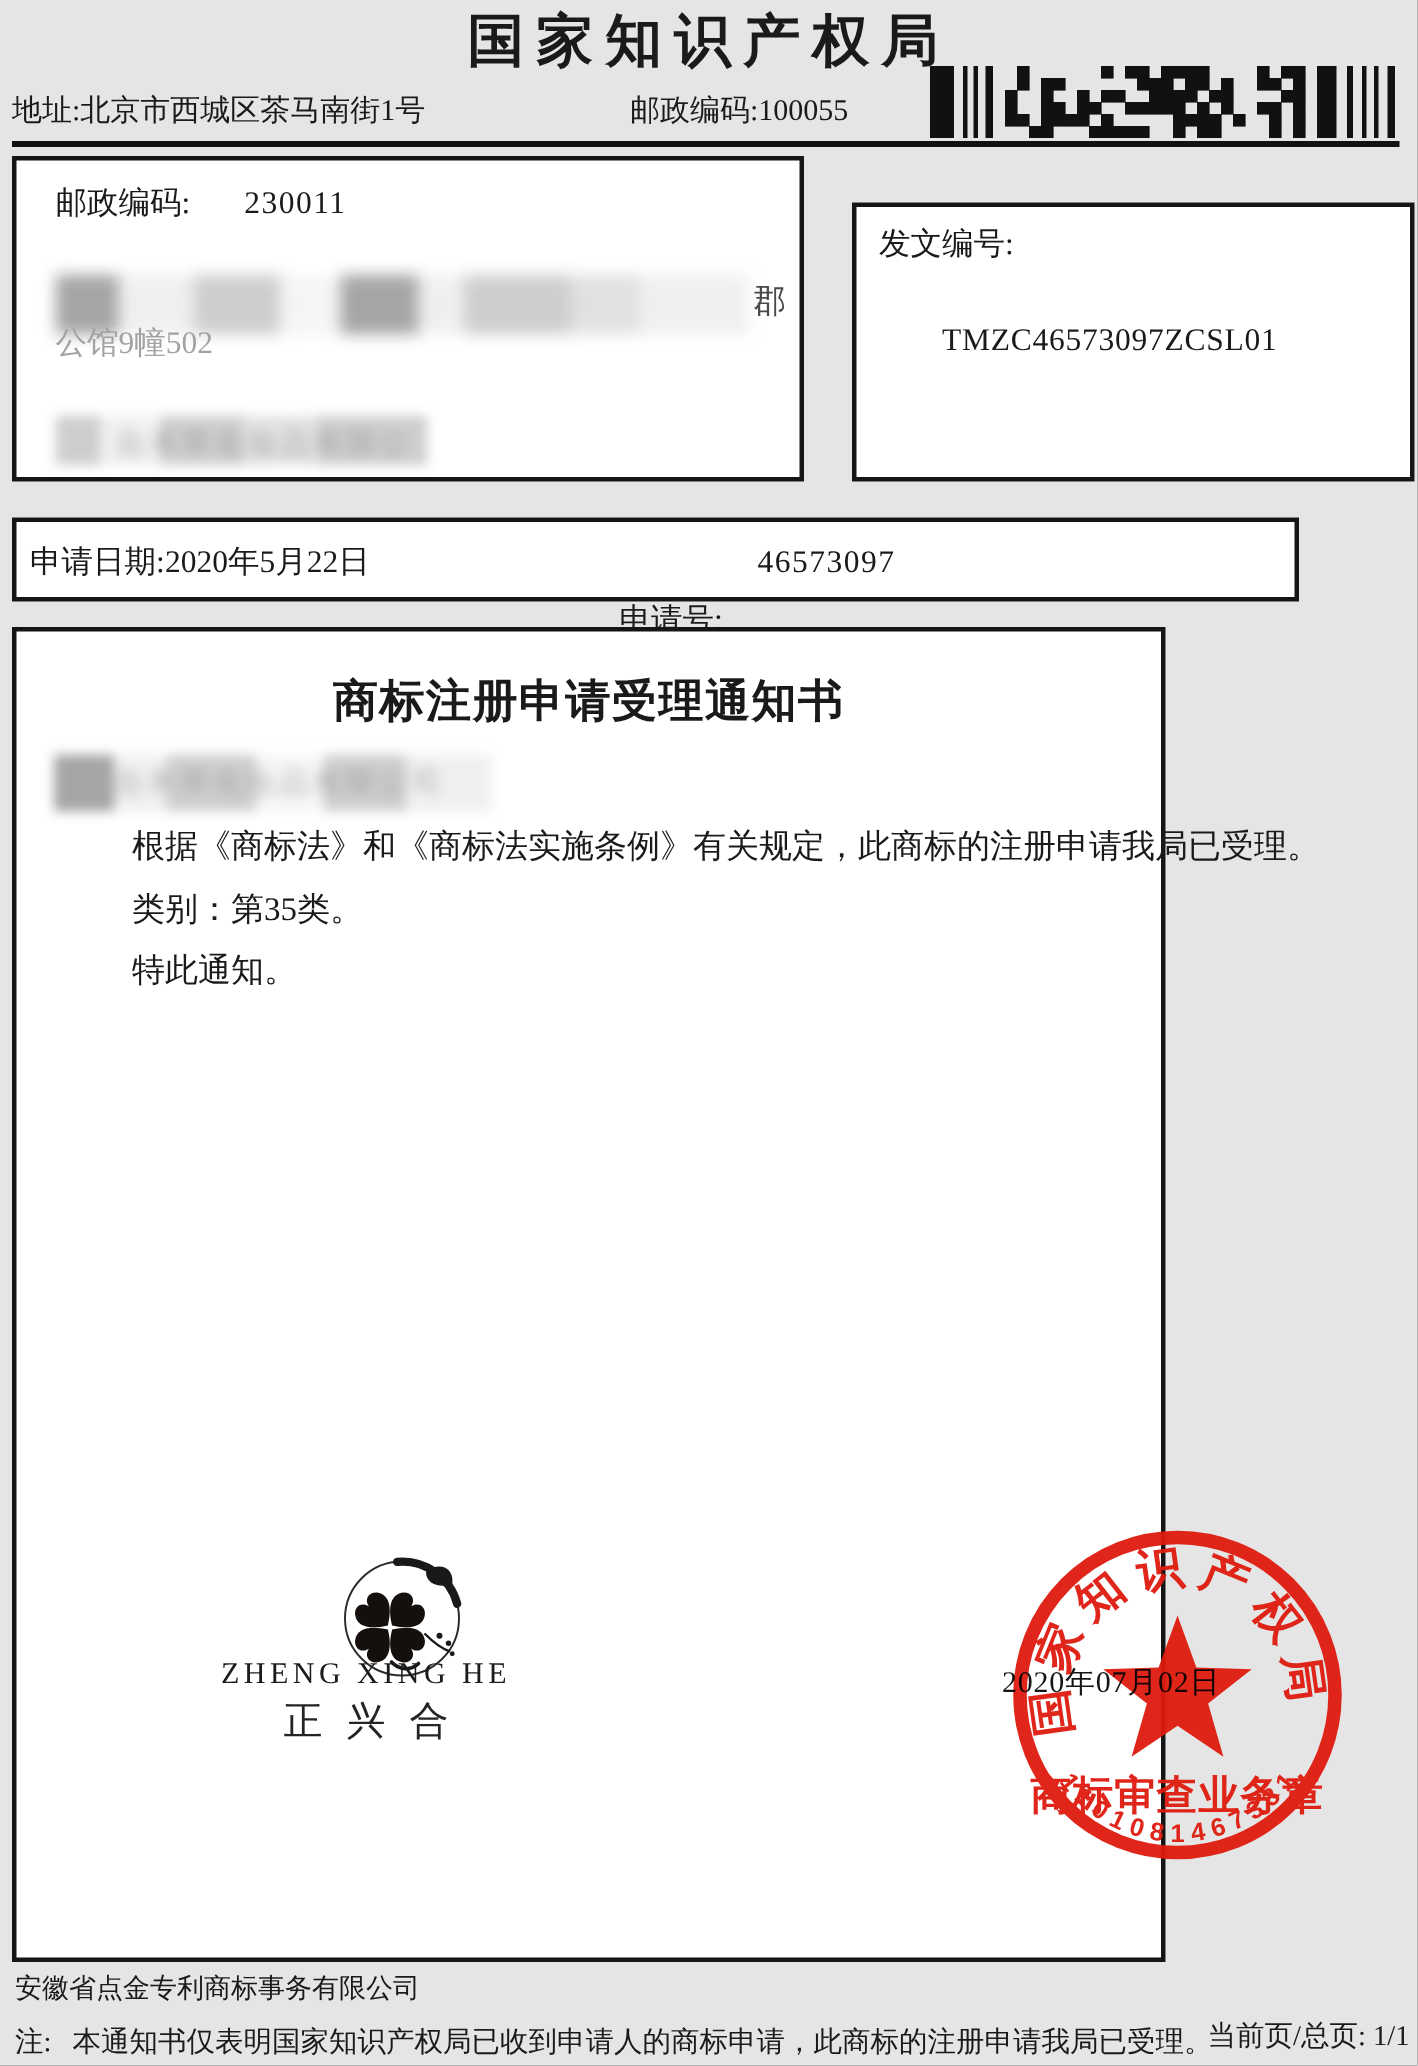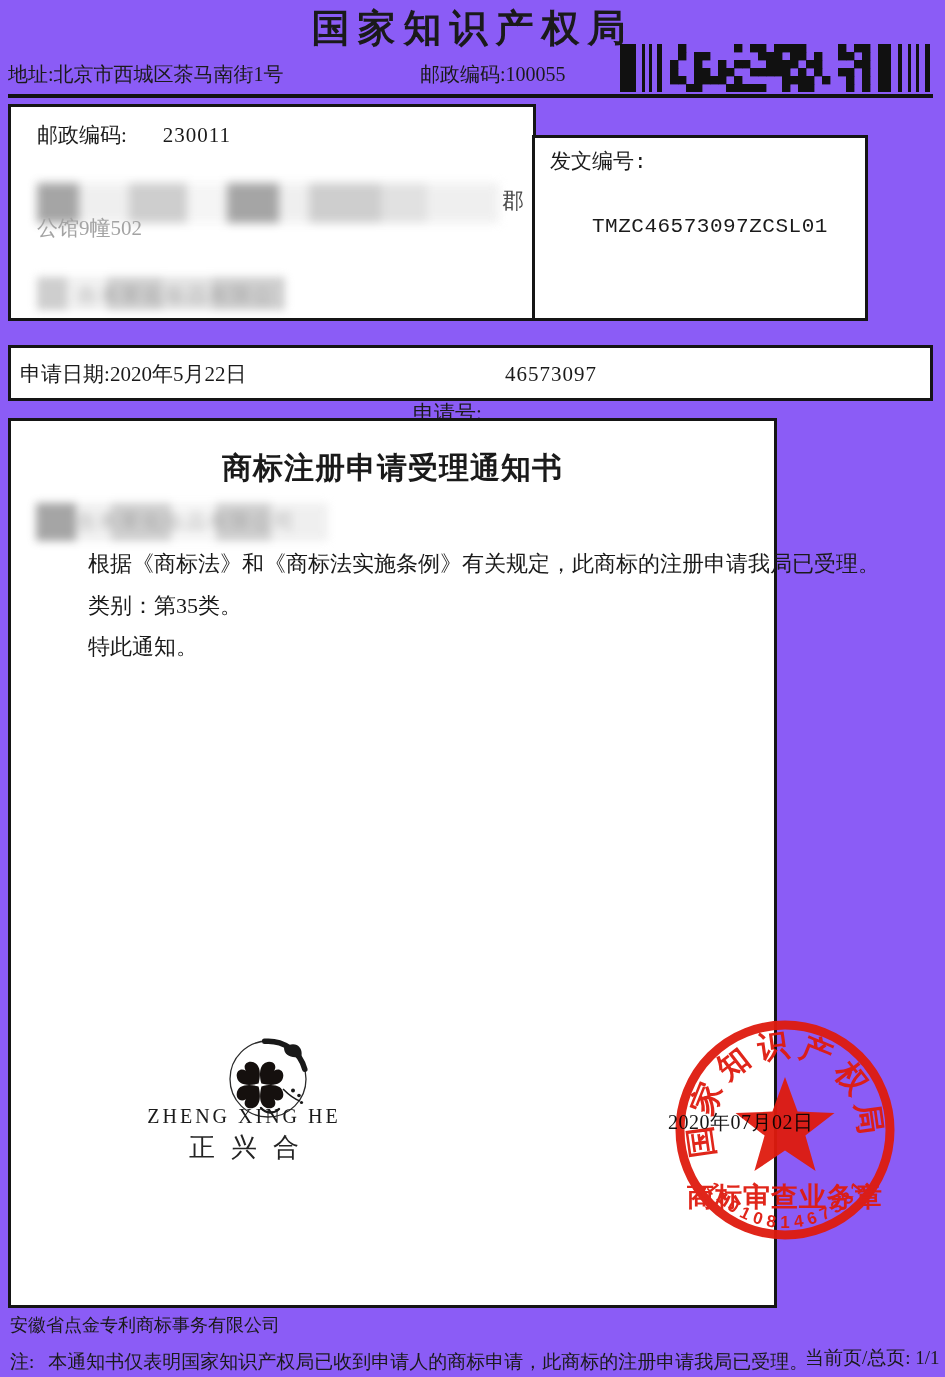--- a/index.html
+++ b/index.html
@@ -1,34 +1,34 @@
 <!DOCTYPE html>
 <html><head>
 <meta charset="utf-8">
 <style>
   html,body{margin:0;padding:0;background:#888;}
   .page{
-    position:relative;width:945px;height:1377px;margin:0 auto;background:#8b5cf6;
+    position:relative;width:945px;height:1377px;margin:0 auto;background:#e5e5e5;
     font-family:"Liberation Serif","DejaVu Serif",serif;color:#1a1a1a;overflow:hidden;
     --seal-red:#df1b0e;
   }
   .t{position:absolute;line-height:1.2;white-space:nowrap;}
 
   
   .doc-title{top:6px;left:0;width:100%;text-align:center;font-size:38px;font-weight:600;letter-spacing:8px;}
   .hdr-address{top:62px;left:8px;font-size:20px;}
   .hdr-postal{top:62px;left:420px;font-size:20px;}
   .barcode{position:absolute;top:44px;left:620px;}
   .hdr-rule{position:absolute;top:94px;left:8px;width:925px;height:4px;background:#121212;}
 
   
   .box{position:absolute;border:3px solid #151515;box-sizing:border-box;background:#fff;}
   .recipient-box{left:8px;top:104px;width:528px;height:217px;}
-  .dispatch-box{left:532px;top:135px;width:336px;height:186px;font-family:Liberation Mono, monospace;}
-  .approw-box{left:8px;top:345px;width:925px;height:56px;}
+  .dispatch-box{left:568px;top:135px;width:375px;height:186px;}
+  .approw-box{left:8px;top:345px;width:858px;height:56px;}
   .main-box{left:8px;top:418px;width:769px;height:890px;}
 
   .rb-postal{left:26px;top:16px;font-size:21px;}
   .rb-postal .val{margin-left:36px;letter-spacing:1px;}
 
   
   .redact{position:absolute;display:flex;filter:blur(5px);opacity:.8;overflow:hidden;}
   .redact span{height:100%;flex:none;}
   .redact .ftxt{position:absolute;left:40px;top:5px;font-size:20px;color:rgba(110,110,110,.6);letter-spacing:2px;}
   .redact-addr{left:26px;top:76px;width:462px;height:40px;}

